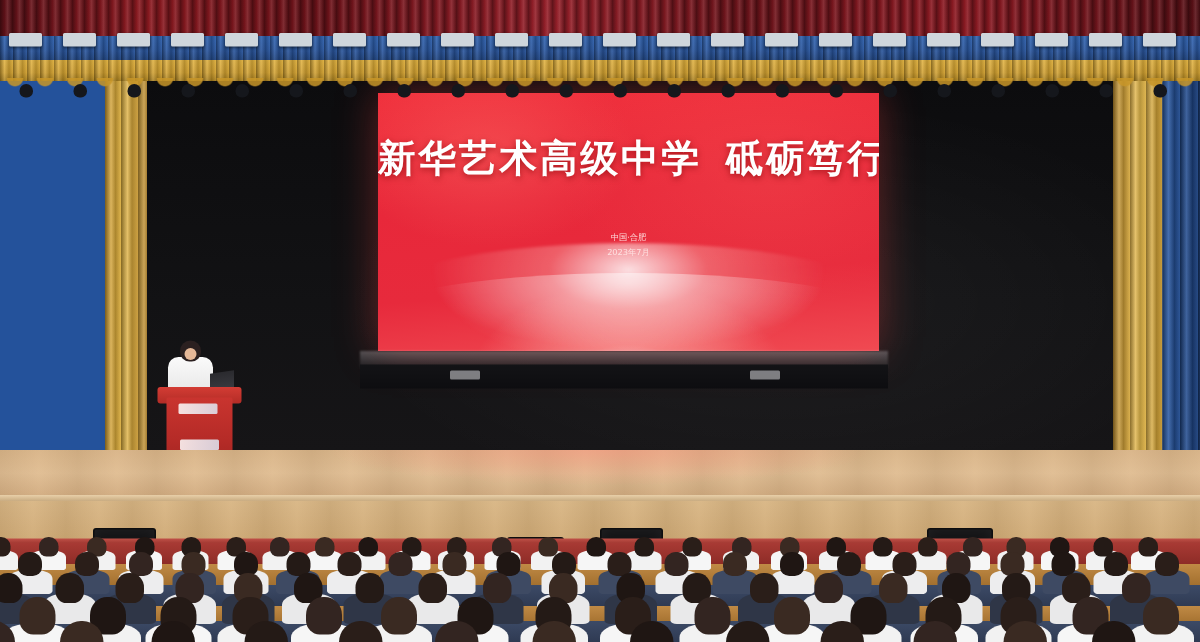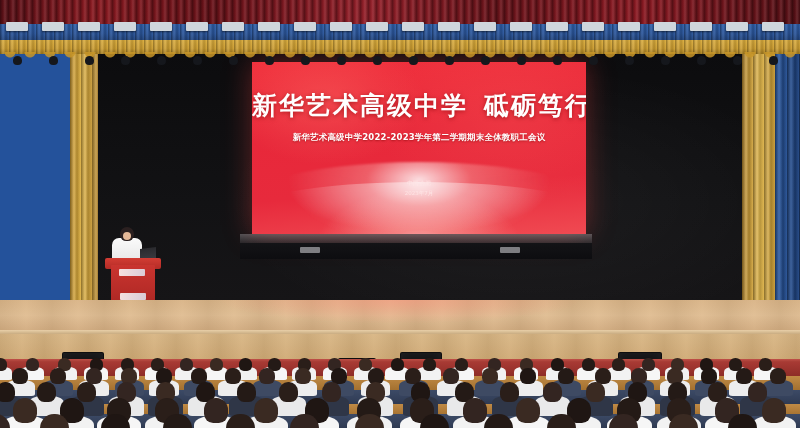--- a/index.html
+++ b/index.html
@@ -283,21 +283,20 @@
   <div class="curtain cur-gold-r"></div>
   <div class="curtain cur-blue-r"></div>
 
   <div class="led">
     <div class="led-wave"></div>
     <div class="led-wave2"></div>
     <div class="led-text">
       <div class="led-title">
         <span>新华艺术高级中学</span><span class="gap"></span><span>砥砺笃行赴未来</span>
       </div>
-      <div class="led-sub">新华艺术高级中学2022-2023学年第二学期期末全体教职工会议</div>
       <div class="led-place">
         <div>中国·合肥</div>
         <div>2023年7月</div>
       </div>
     </div>
   </div>
   <div class="led-strip"></div>
   <div class="led-strip-dark"></div>
   <div class="strip-box" style="left:300px"></div>
   <div class="strip-box" style="left:500px"></div>

